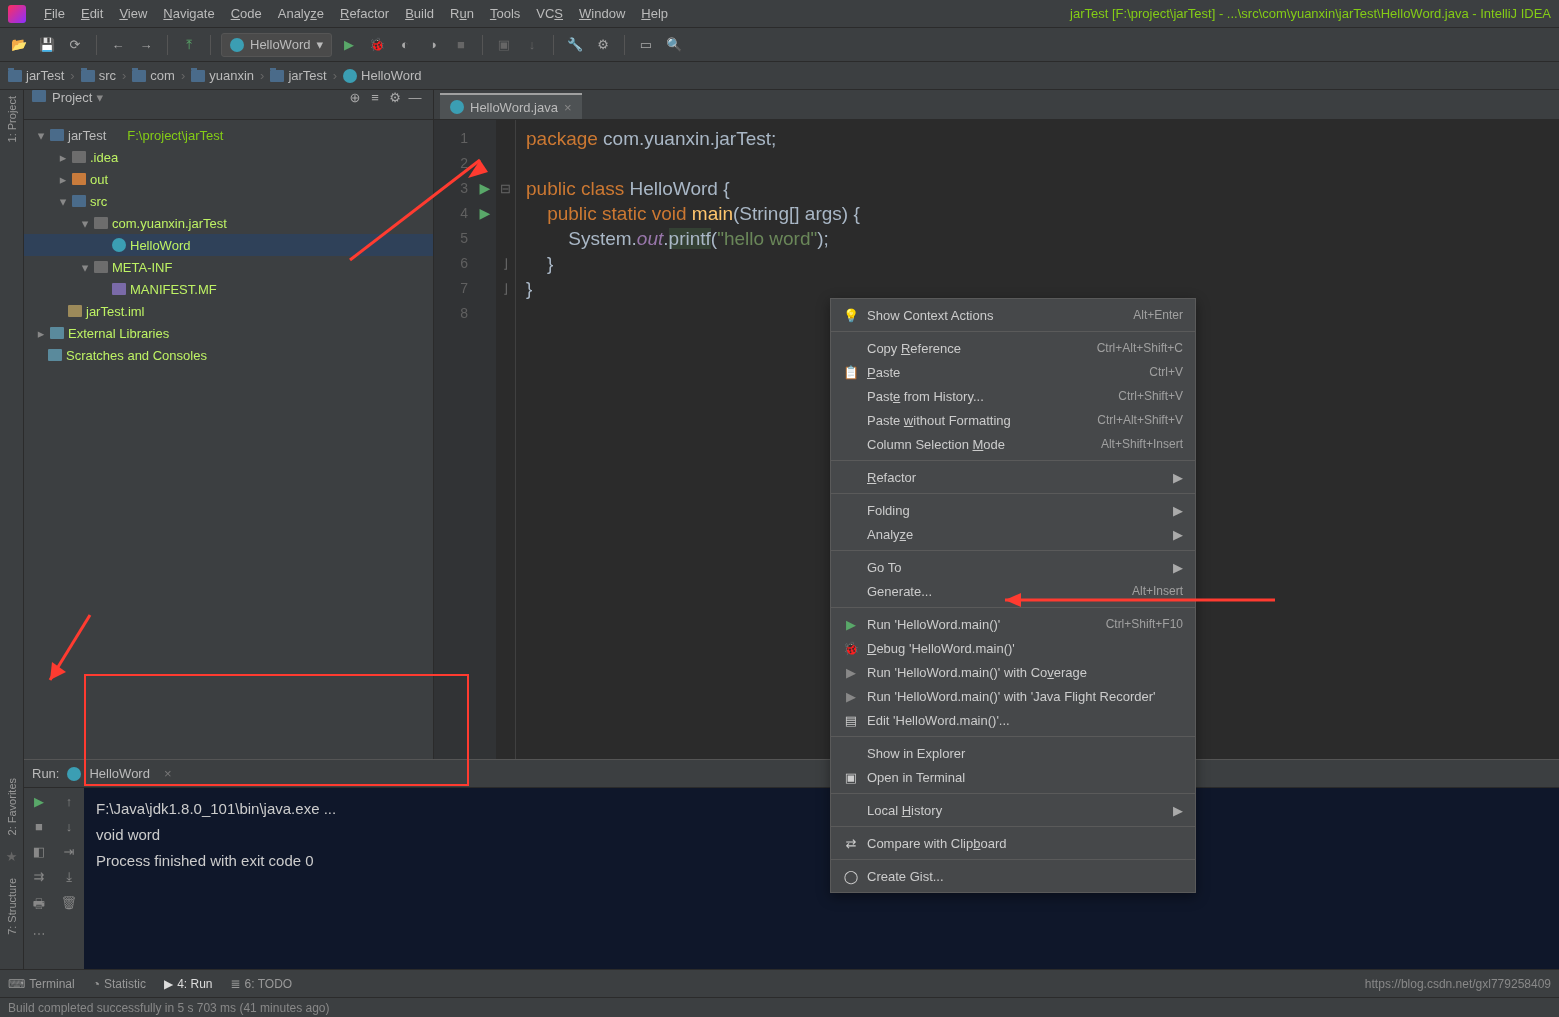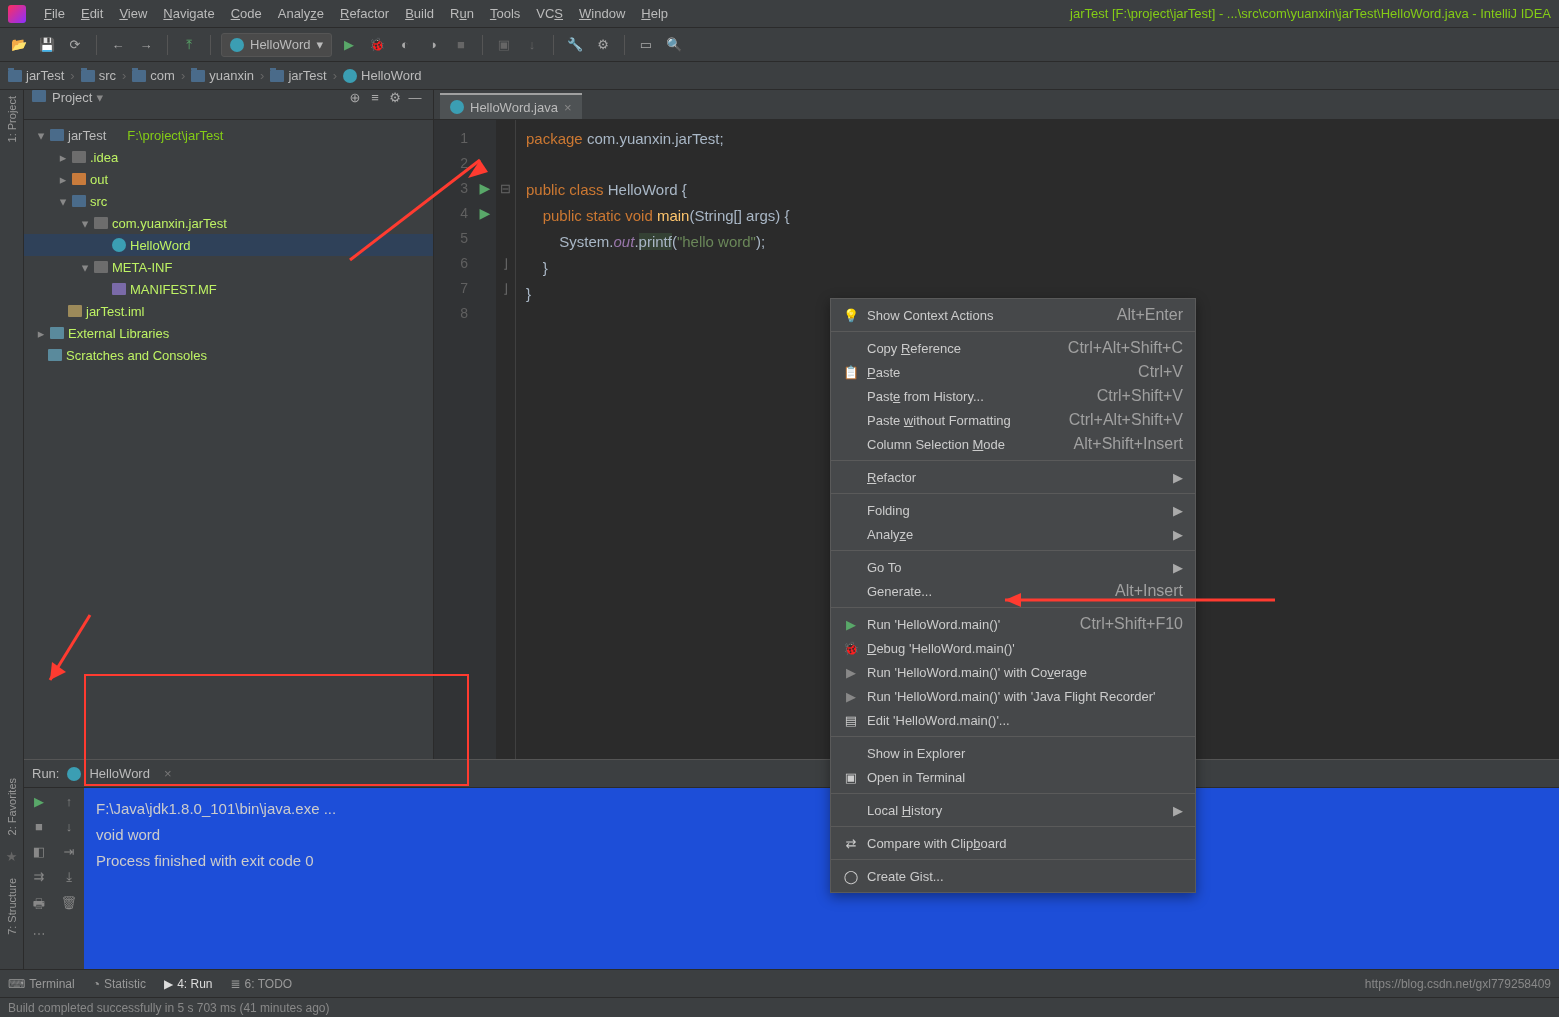--- a/index.html
+++ b/index.html
@@ -46,45 +46,45 @@
 .tabs { height:30px; background:#3c3f41; display:flex; align-items:flex-end; border-bottom:1px solid #2b2b2b; padding-left:6px; }
 .tab { background:#4e5254; height:26px; display:flex; align-items:center; padding:0 10px; gap:6px; border-top:2px solid #4e5254; }
 .tab.active { border-top:2px solid #a0a0a0; }
 .tab .cicon { width:14px; height:14px; border-radius:50%; background:#3b9eb3; }
 .tab .close { color:#888; }
 .editor-body { flex:1; display:flex; position:relative; }
 .gutter-ln { width:40px; background:#313335; color:#606060; text-align:right; padding:6px 6px 0 0; font-family:Consolas,monospace; font-size:14px; line-height:25px; }
 .gutter-run { width:22px; background:#313335; padding-top:6px; font-family:Consolas,monospace; font-size:14px; line-height:25px; text-align:center; }
 .gutter-run .tri { color:#59a869; }
 .gutter-fold { width:20px; background:#2b2b2b; border-right:1px solid #404040; padding-top:6px; line-height:25px; text-align:center; color:#666; }
-.code { flex:1; padding:6px 10px 7px 10px; font-family:Consolas,monospace; font-size:15px; line-height:25px; white-space:pre; color:#a9b7c6; }
+.code { flex:1; padding:6px 10px 7px 10px; font-family:Consolas,monospace; font-size:19px; line-height:25px; white-space:pre; color:#a9b7c6; }
 .k { color:#cc7832; }
 .s { color:#6a8759; }
 .fn { color:#ffc66d; }
 .field { color:#9876aa; font-style:italic; }
 .cls { color:#a9b7c6; }
 .printf { background:#344134; }
-.run-panel { position:absolute; left:24px; right:0; bottom:28px; height:230px; background:#1d4ed8; border-top:1px solid #555; display:flex; flex-direction:column; }
+.run-panel { position:absolute; left:24px; right:0; bottom:28px; height:230px; background:#0f172a; border-top:1px solid #555; display:flex; flex-direction:column; }
 .run-header { height:28px; background:#3c3f41; display:flex; align-items:center; padding:0 8px; gap:8px; border-bottom:1px solid #2b2b2b; }
 .run-header .cicon { width:14px; height:14px; border-radius:50%; background:#3b9eb3; }
 .run-header .close { color:#777; }
 .run-body { flex:1; display:flex; }
 .run-toolcol { width:30px; background:#3c3f41; display:flex; flex-direction:column; align-items:center; padding-top:6px; gap:10px; color:#888; }
 .run-toolcol .tri { color:#59a869; }
 .run-console { flex:1; padding:8px 12px; font-family:Consolas,monospace; font-size:15px; line-height:26px; color:#ccc; white-space:pre; }
 .bottom-tabs { position:absolute; left:0; bottom:20px; right:0; height:28px; background:#3c3f41; border-top:1px solid #2b2b2b; display:flex; align-items:center; padding:0 8px; gap:18px; font-size:12px; }
 .bottom-tabs .btab { display:flex; align-items:center; gap:4px; color:#999; }
 .bottom-tabs .btab.active { color:#ddd; }
 .bottom-tabs .url { margin-left:auto; color:#888; }
 .statusbar { position:absolute; left:0; bottom:0; right:0; height:20px; background:#3c3f41; border-top:1px solid #2b2b2b; display:flex; align-items:center; padding:0 8px; font-size:12px; color:#888; }
 .ctx-menu { position:absolute; left:830px; top:298px; width:366px; background:#46484a; border:1px solid #5a5a5a; box-shadow:0 4px 12px rgba(0,0,0,.4); z-index:1000; padding:4px 0; }
 .ctx-item { display:flex; align-items:center; height:24px; padding:0 12px; gap:8px; color:#ccc; }
 .ctx-item .mico { width:16px; text-align:center; color:#ccc; }
 .ctx-item .mlbl { flex:1; }
-.ctx-item .mkey { color:#a0a0a0; font-size:16px; }
+.ctx-item .mkey { color:#a0a0a0; font-size:12px; }
 .ctx-item .marrow { color:#aaa; }
 .ctx-sep { height:1px; background:#5a5a5a; margin:4px 0; }
 .mlbl u { text-decoration:underline; }
 
 .arrow-svg { position:absolute; z-index:2000; pointer-events:none; }
 .red-box { position:absolute; border:2px solid #ff3b30; z-index:1999; pointer-events:none; }
 </style>
 </head>
 <body>
 

